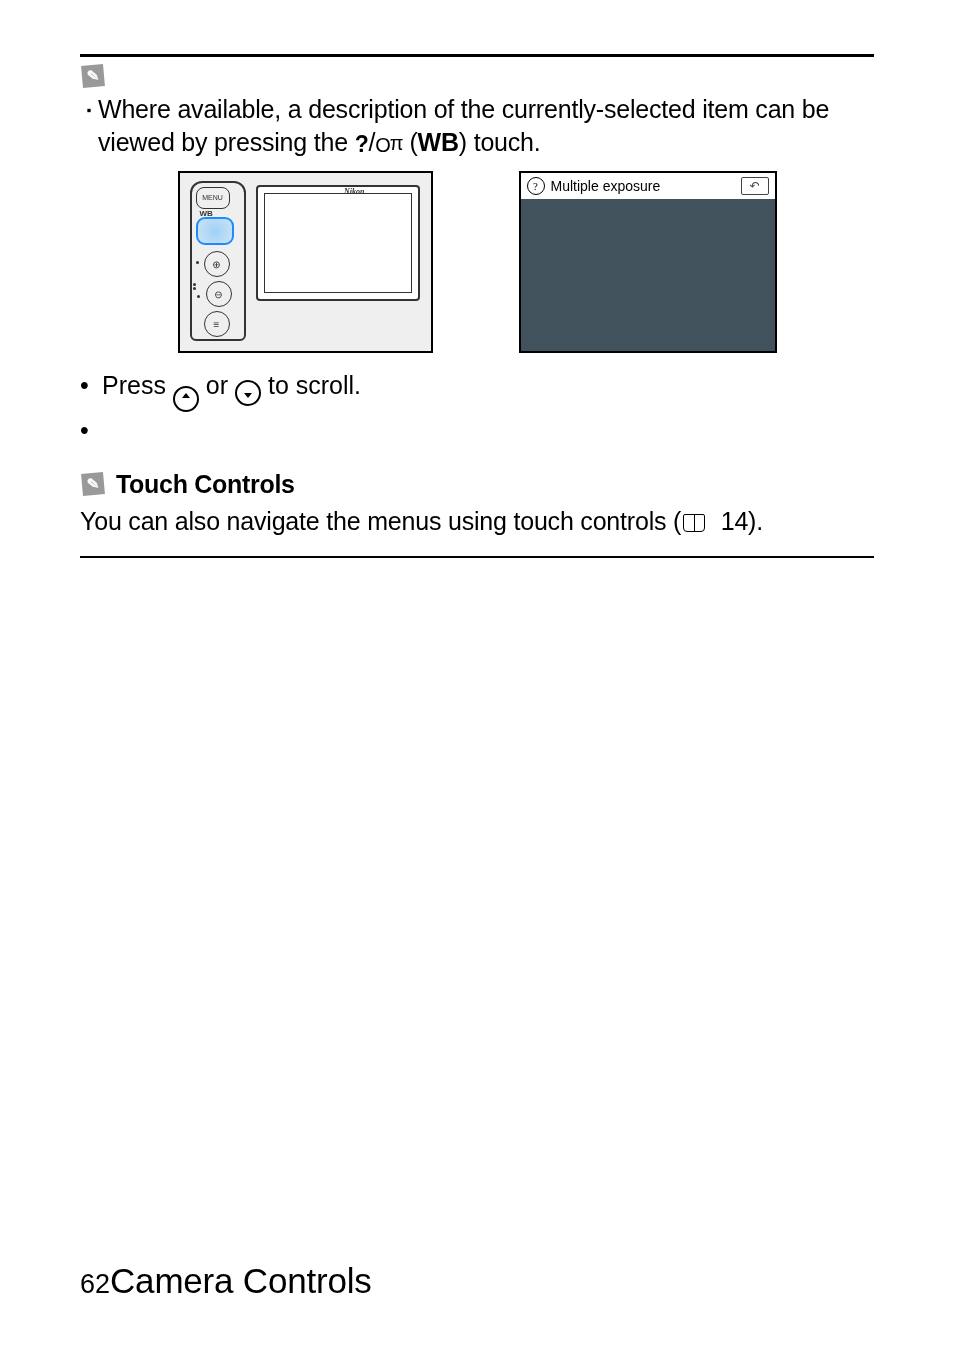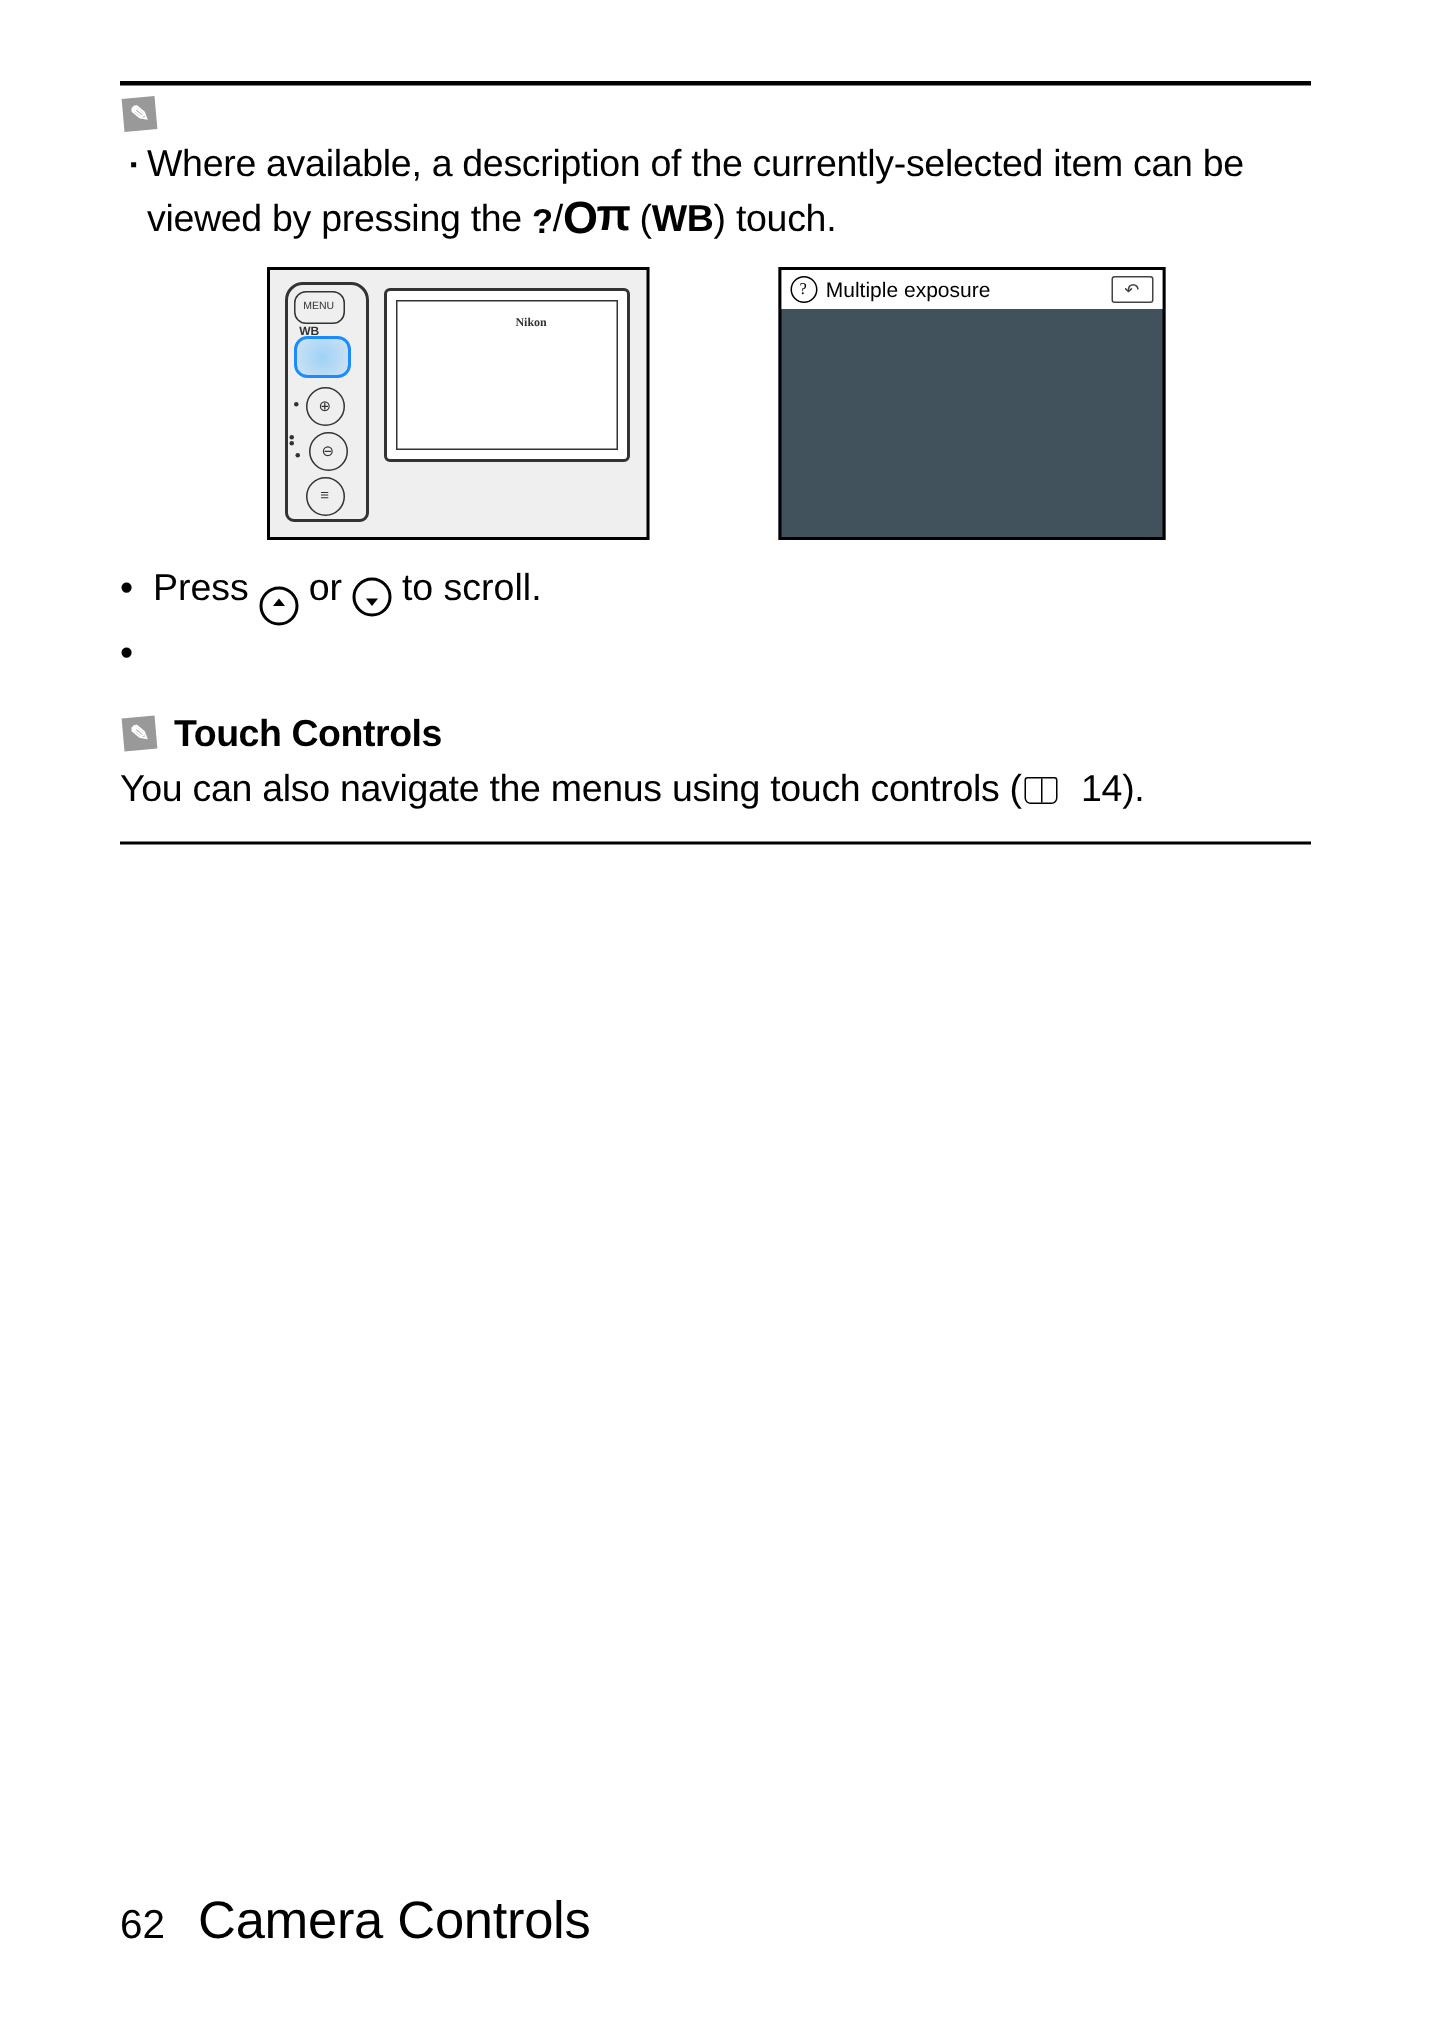--- a/index.html
+++ b/index.html
@@ -104,24 +104,25 @@
   .cam-screen-inner {
     position: absolute;
     top: 6px;
     left: 6px;
     right: 6px;
     bottom: 6px;
     border: 1px solid #333;
   }
   .cam-brand {
     position: absolute;
-    top: 30px;
+    top: 14px;
     right: 66px;
     font-size: 8px;
     font-family: Georgia, serif;
+    font-style: italic;
     font-weight: 700;
     color: #333;
   }
   .cam-body-left {
     position: absolute;
     top: 8px;
     left: 10px;
     width: 52px;
     height: 156px;
     border: 2px solid #333;
@@ -234,22 +235,22 @@
   }
   
   .q-key {
     font-family: Arial, sans-serif;
     font-weight: 900;
     font-size: 23px;
     vertical-align: -1px;
   }
   .okey {
     display: inline-block;
-    font-weight: 700;
-    font-size: 30px;
+    font-weight: 400;
+    font-size: 20px;
     vertical-align: -1px;
     letter-spacing: -1px;
   }
   .okey .pi {
     display:inline-block;
     transform: translateY(-2px);
   }
   .book {
     display:inline-block;
     width:20px; height:16px;
@@ -290,21 +291,20 @@
     line-height:1.35;
     margin-bottom:2px;
   }
   .bullets .b { width:22px; }
   .footer {
     position: absolute;
     bottom: 44px;
     left: 80px;
     display:flex;
     align-items: baseline;
-    gap: 22px;
   }
   .pg-num { font-size: 27px; }
   .pg-lbl { font-size: 35px; letter-spacing: -0.2px; }
 </style>
 </head>
 <body>
 <div class="page">
 
   <div class="hr-top"></div>
 

